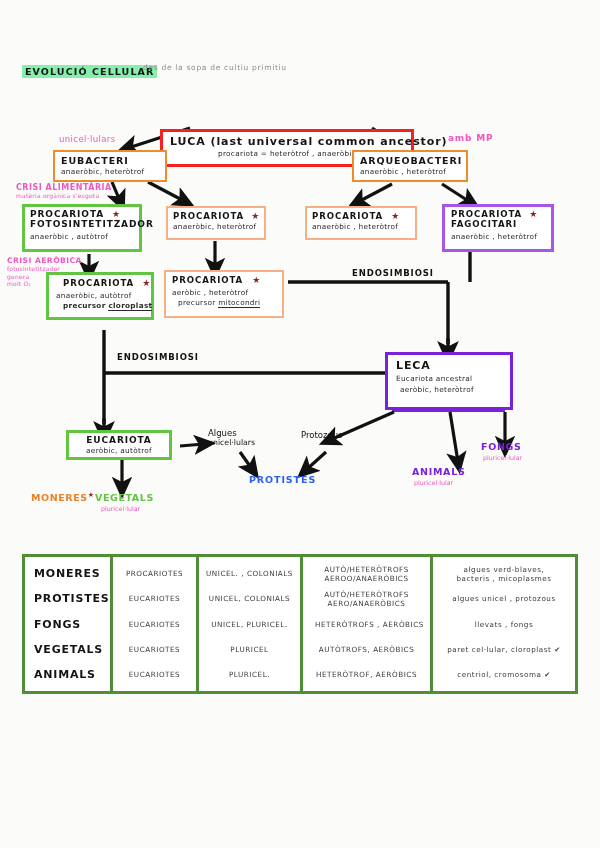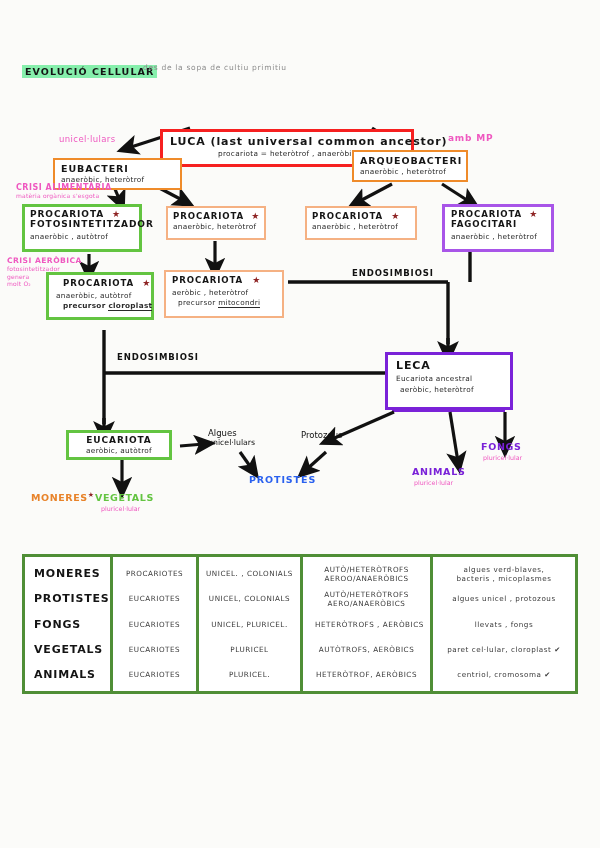--- a/index.html
+++ b/index.html
@@ -116,21 +116,21 @@
       <path d="M450,412 L458,462"></path>
       <path d="M505,412 L505,446"></path>
     </g>
   </svg>
 
   <div class="node" style="left:160px;top:93px;width:254px;height:38px;border:3px solid #f62020;margin-top:36px;">
     <div class="bx-title" style="font-size:11px;margin:3px 0 0 7px;">LUCA (last universal common ancestor)</div>
     <div class="bx-sub" style="text-align:center;margin-top:1px;">procariota = heteròtrof , anaeròbic</div>
   </div>
 
-  <div class="node" style="left:53px;top:150px;width:129px;height:32px;border:2.5px solid #ef8b2a;margin-top:8px;">
+  <div class="node" style="left:53px;top:150px;width:114px;height:32px;border:2.5px solid #ef8b2a;">
     <div class="bx-title" style="font-size:9.5px;margin:3px 0 0 6px;">EUBACTERI</div>
     <div class="bx-sub" style="margin:1px 0 0 6px;">anaeròbic, heteròtrof</div>
   </div>
 
   <div class="node" style="left:352px;top:150px;width:116px;height:32px;border:2.5px solid #ef8b2a;">
     <div class="bx-title" style="font-size:9.5px;margin:3px 0 0 6px;">ARQUEOBACTERI</div>
     <div class="bx-sub" style="margin:1px 0 0 6px;">anaeròbic , heteròtrof</div>
   </div>
 
   <div class="node" style="left:22px;top:204px;width:120px;height:48px;border:3px solid #63c441;">

